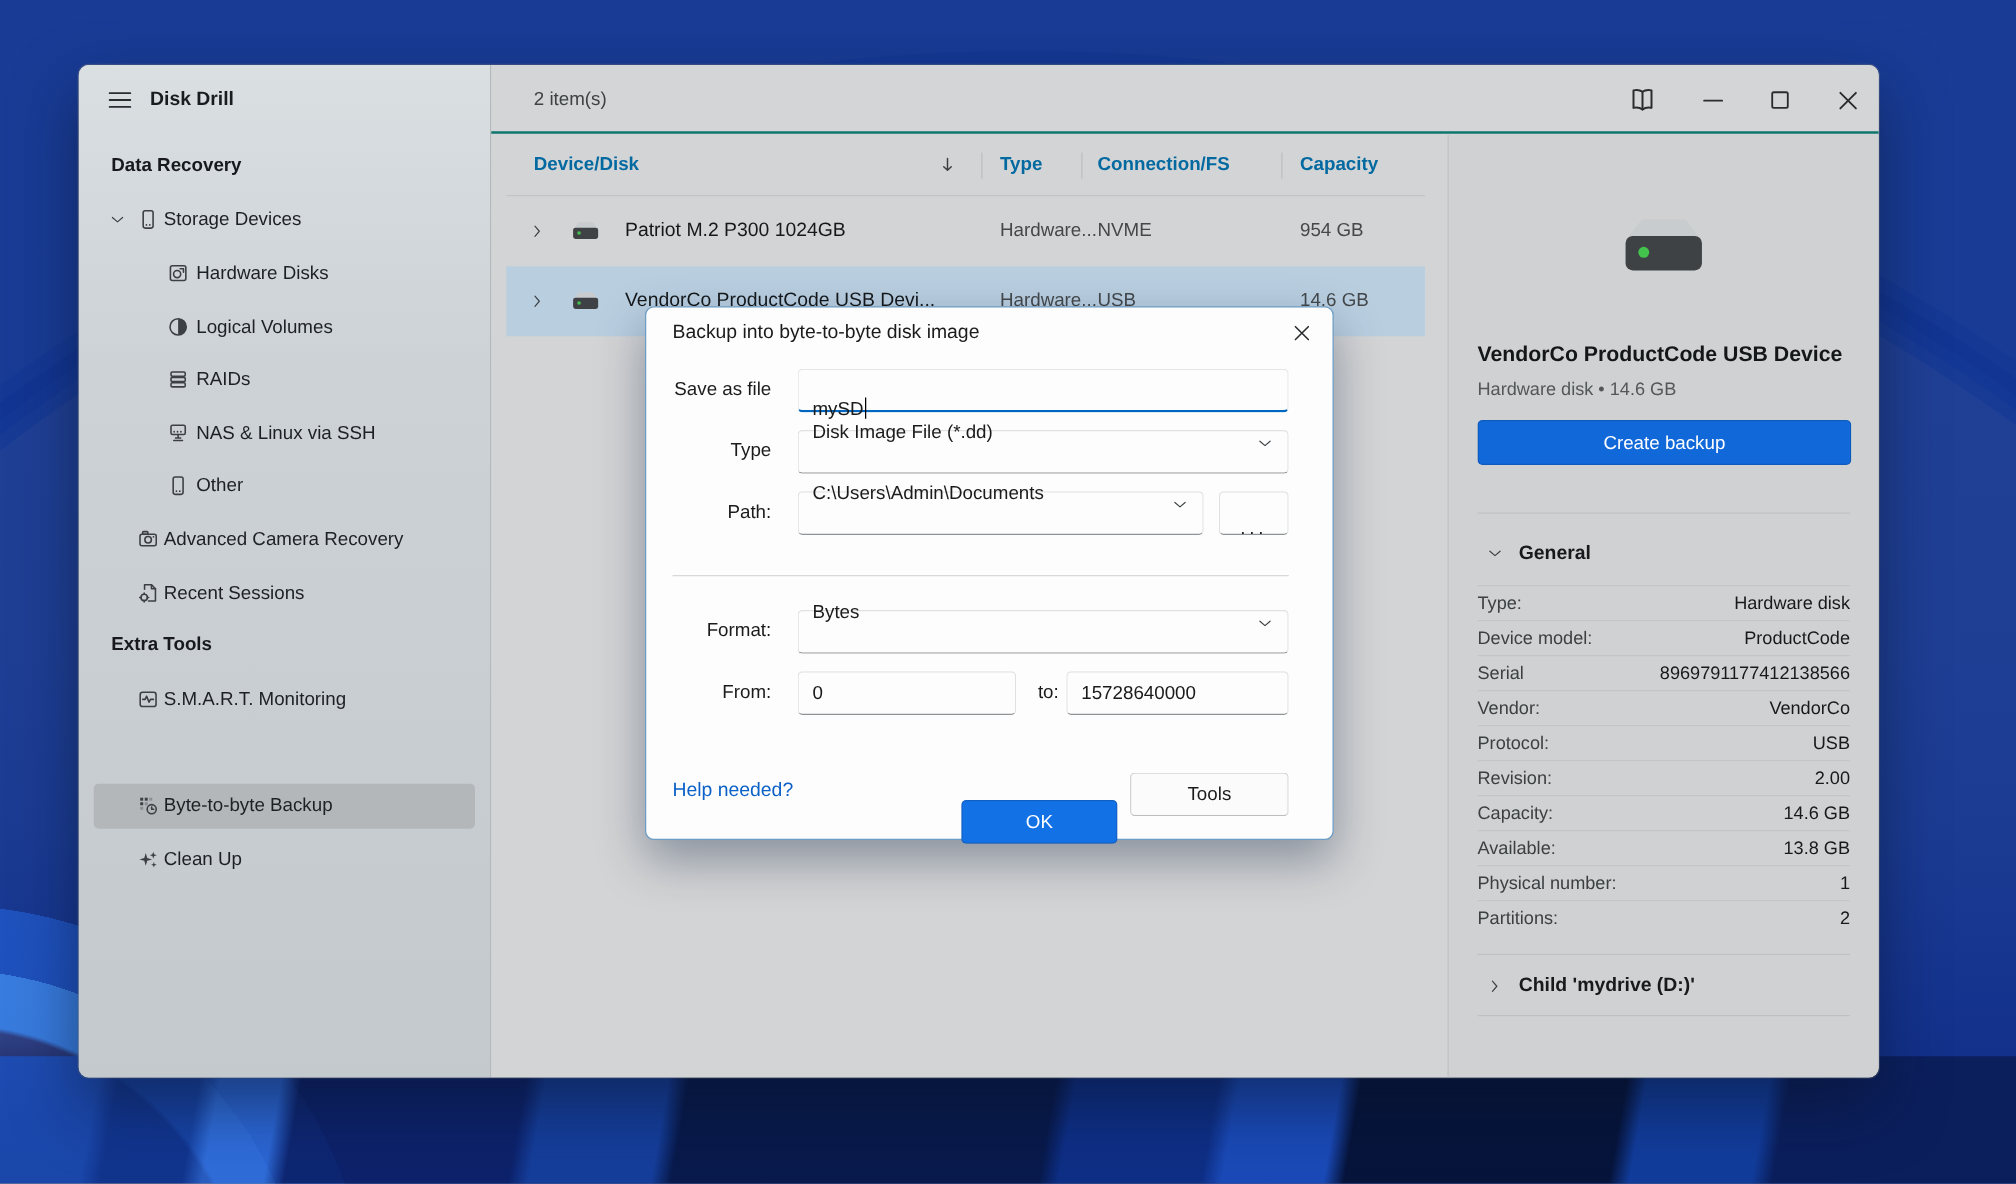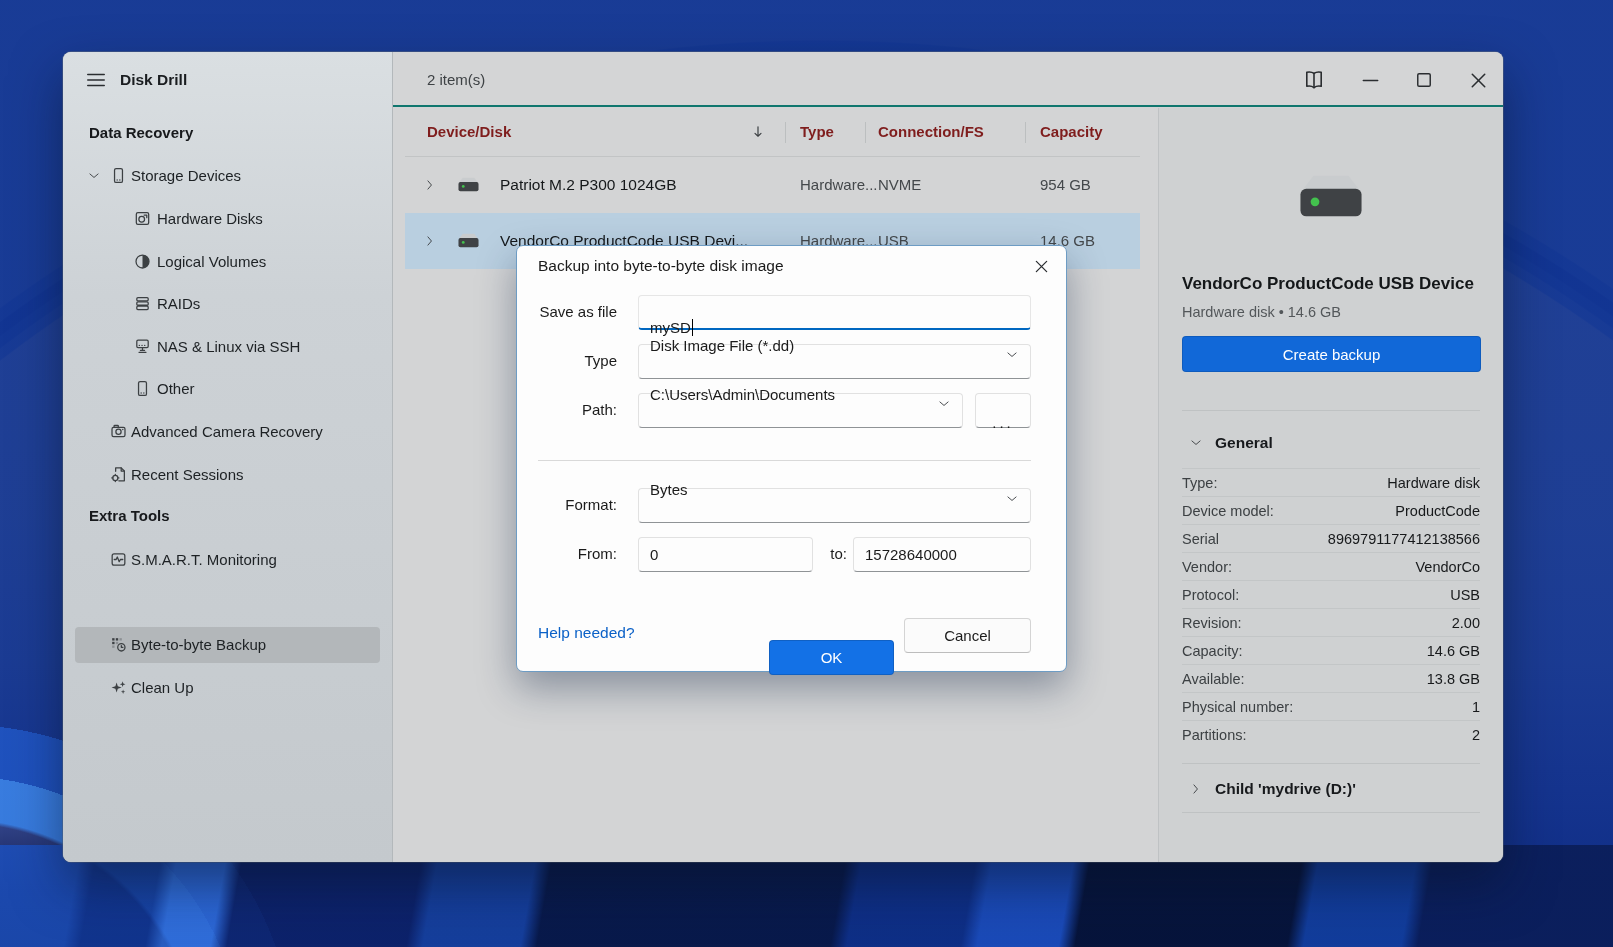--- a/index.html
+++ b/index.html
@@ -36,21 +36,21 @@
   .sb-chev{position:absolute;left:24px;top:11px;width:14px;height:14px;}
   .sb-label{position:absolute;top:0;height:36px;line-height:36px;font-size:15px;color:#1d2124;white-space:nowrap;}
   .lv1 .sb-ico{left:46px;} .lv1 .sb-label{left:68px;}
   .lv2 .sb-ico{left:70px;} .lv2 .sb-label{left:94px;}
   
   .titlebar{position:absolute;left:330px;top:0;width:1110px;height:55px;background:#d4d5d6;border-bottom:2px solid #0f766e;}
   .items-count{left:34px;top:0;height:55px;line-height:55px;font-size:15px;color:#3e4245;}
   .tb-btn{top:15px;width:26px;height:26px;cursor:pointer;display:flex;align-items:center;justify-content:center;}
   
   .main{position:absolute;left:330px;top:56px;width:765px;height:754px;background:#d3d4d5;}
-  .th{position:absolute;top:0;height:48px;line-height:48px;font-size:15px;font-weight:bold;color:#7f1d1d;cursor:pointer;}
+  .th{position:absolute;top:0;height:48px;line-height:48px;font-size:15px;font-weight:bold;color:#0369a1;cursor:pointer;}
   .th-sep{position:absolute;top:14px;width:1px;height:21px;background:#bcbfc0;}
   .th-divider{position:absolute;left:12px;right:18px;top:48px;height:1px;background:#c2c4c5;}
   .trow{position:absolute;left:12px;width:735px;height:56px;cursor:pointer;}
   .trow.selected{background:#b9cfe0;}
   .cell{position:absolute;top:0;height:56px;line-height:56px;font-size:15px;color:#44484b;white-space:nowrap;}
   .cell.name{color:#15181a;font-size:15.5px;max-width:290px;overflow:hidden;text-overflow:ellipsis;}
   .row-chev{position:absolute;left:18px;top:21px;width:14px;height:14px;}
   .row-drive{position:absolute;left:50px;top:17px;}
   
   .panel{position:absolute;left:1095px;top:56px;width:345px;height:754px;background:#cfd1d2;border-left:1px solid #bfc2c4;}
@@ -450,16 +450,16 @@
         </svg>
     </div>
 
     <div class="dlg-label" style="top:291px;">From:</div>
     <input class="field" style="position: absolute; left: 121px; top: 291px; width: 175px;" value="0">
     <div class="dlg-label" style="left:290px;top:291px;width:40px;">to:</div>
     <input class="field" style="position: absolute; left: 336px; top: 291px; width: 178px;" value="15728640000">
 
     <div class="link" style="left: 21px; top: 378px; color: rgb(11, 97, 199);">Help needed?</div>
     <div class="btn-ok" style="background: rgb(19, 113, 230); margin-top: 22px;">OK</div>
-    <div class="btn-cancel">Cancel</div>
+    <div class="btn-cancel">Tools</div>
   </div>
 
 </div>
 
 </body></html>

